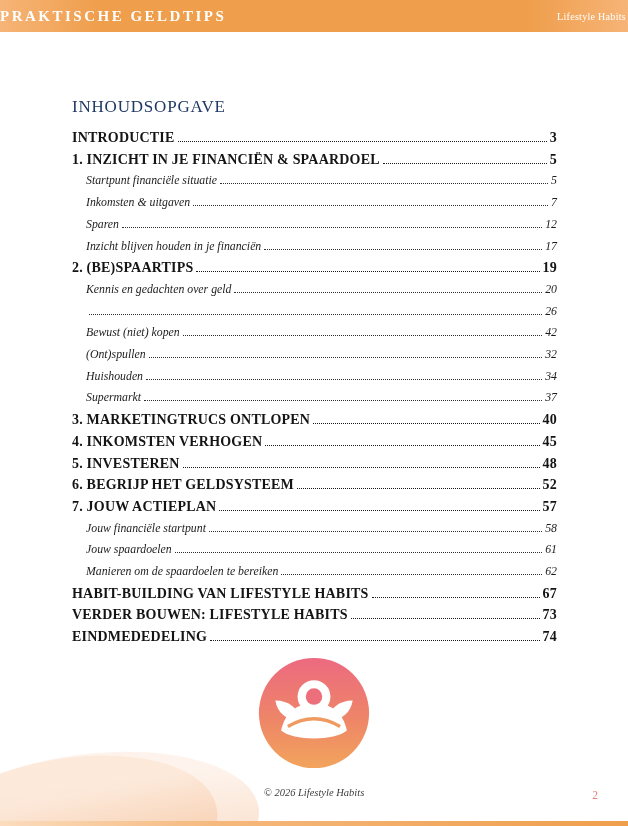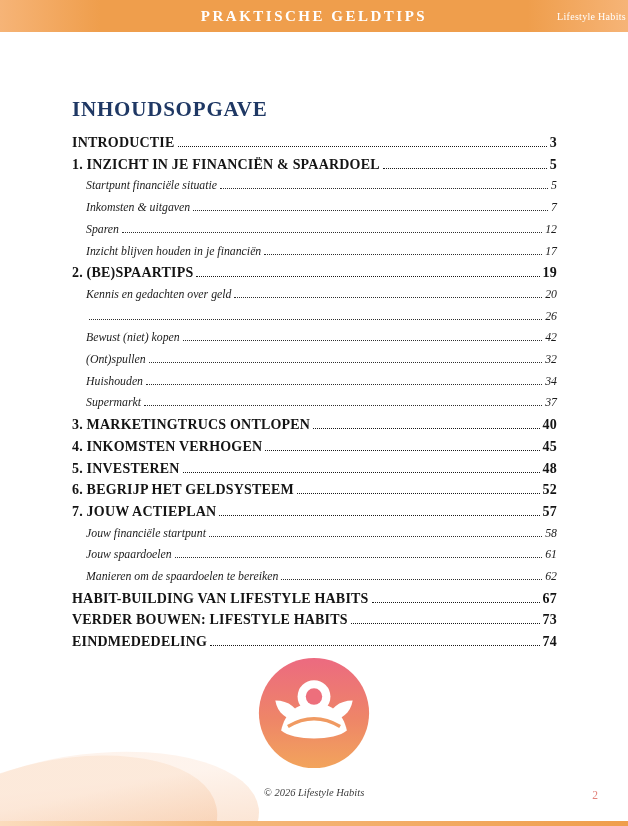--- a/index.html
+++ b/index.html
@@ -16,34 +16,34 @@
 
   
   .topbar {
     position: absolute; top: 0; left: 0; right: 0; height: 32px;
     background: linear-gradient(90deg,
       #f6b477 0%, var(--header-bg, #ef9e4c) 16%,
       var(--header-bg, #ef9e4c) 84%, #f6b477 100%);
     display: flex; align-items: center;
   }
   .topbar-title {
-    position: absolute; left: 0; right: 0; text-align: center;
+    position: absolute; left: 0; right: 0; 
     color: #ffffff; font-weight: bold; font-size: 15px; letter-spacing: 2.5px;
   }
   .topbar-brand {
     position: absolute; right: 2px; top: 0; bottom: 0;
     display: flex; align-items: center;
     color: #ffffff; font-size: 10px; letter-spacing: .3px;
   }
 
   
   .content { position: absolute; left: 72px; right: 71px; top: 97px; }
   .toc-title {
     color: var(--navy, #1f3864);
-    font-size: 21px; font-weight: bold; letter-spacing: .8px;
+    font-size: 17px; font-weight: normal; letter-spacing: .8px;
     margin-bottom: 10px;
   }
   .toc-row {
     display: flex; align-items: baseline;
     line-height: 21.7px;
     font-weight: bold; font-size: 14px; letter-spacing: .2px;
     color: #141414;
   }
   .toc-row.lvl-1 {
     font-weight: normal; font-size: 11.8px; letter-spacing: 0;

